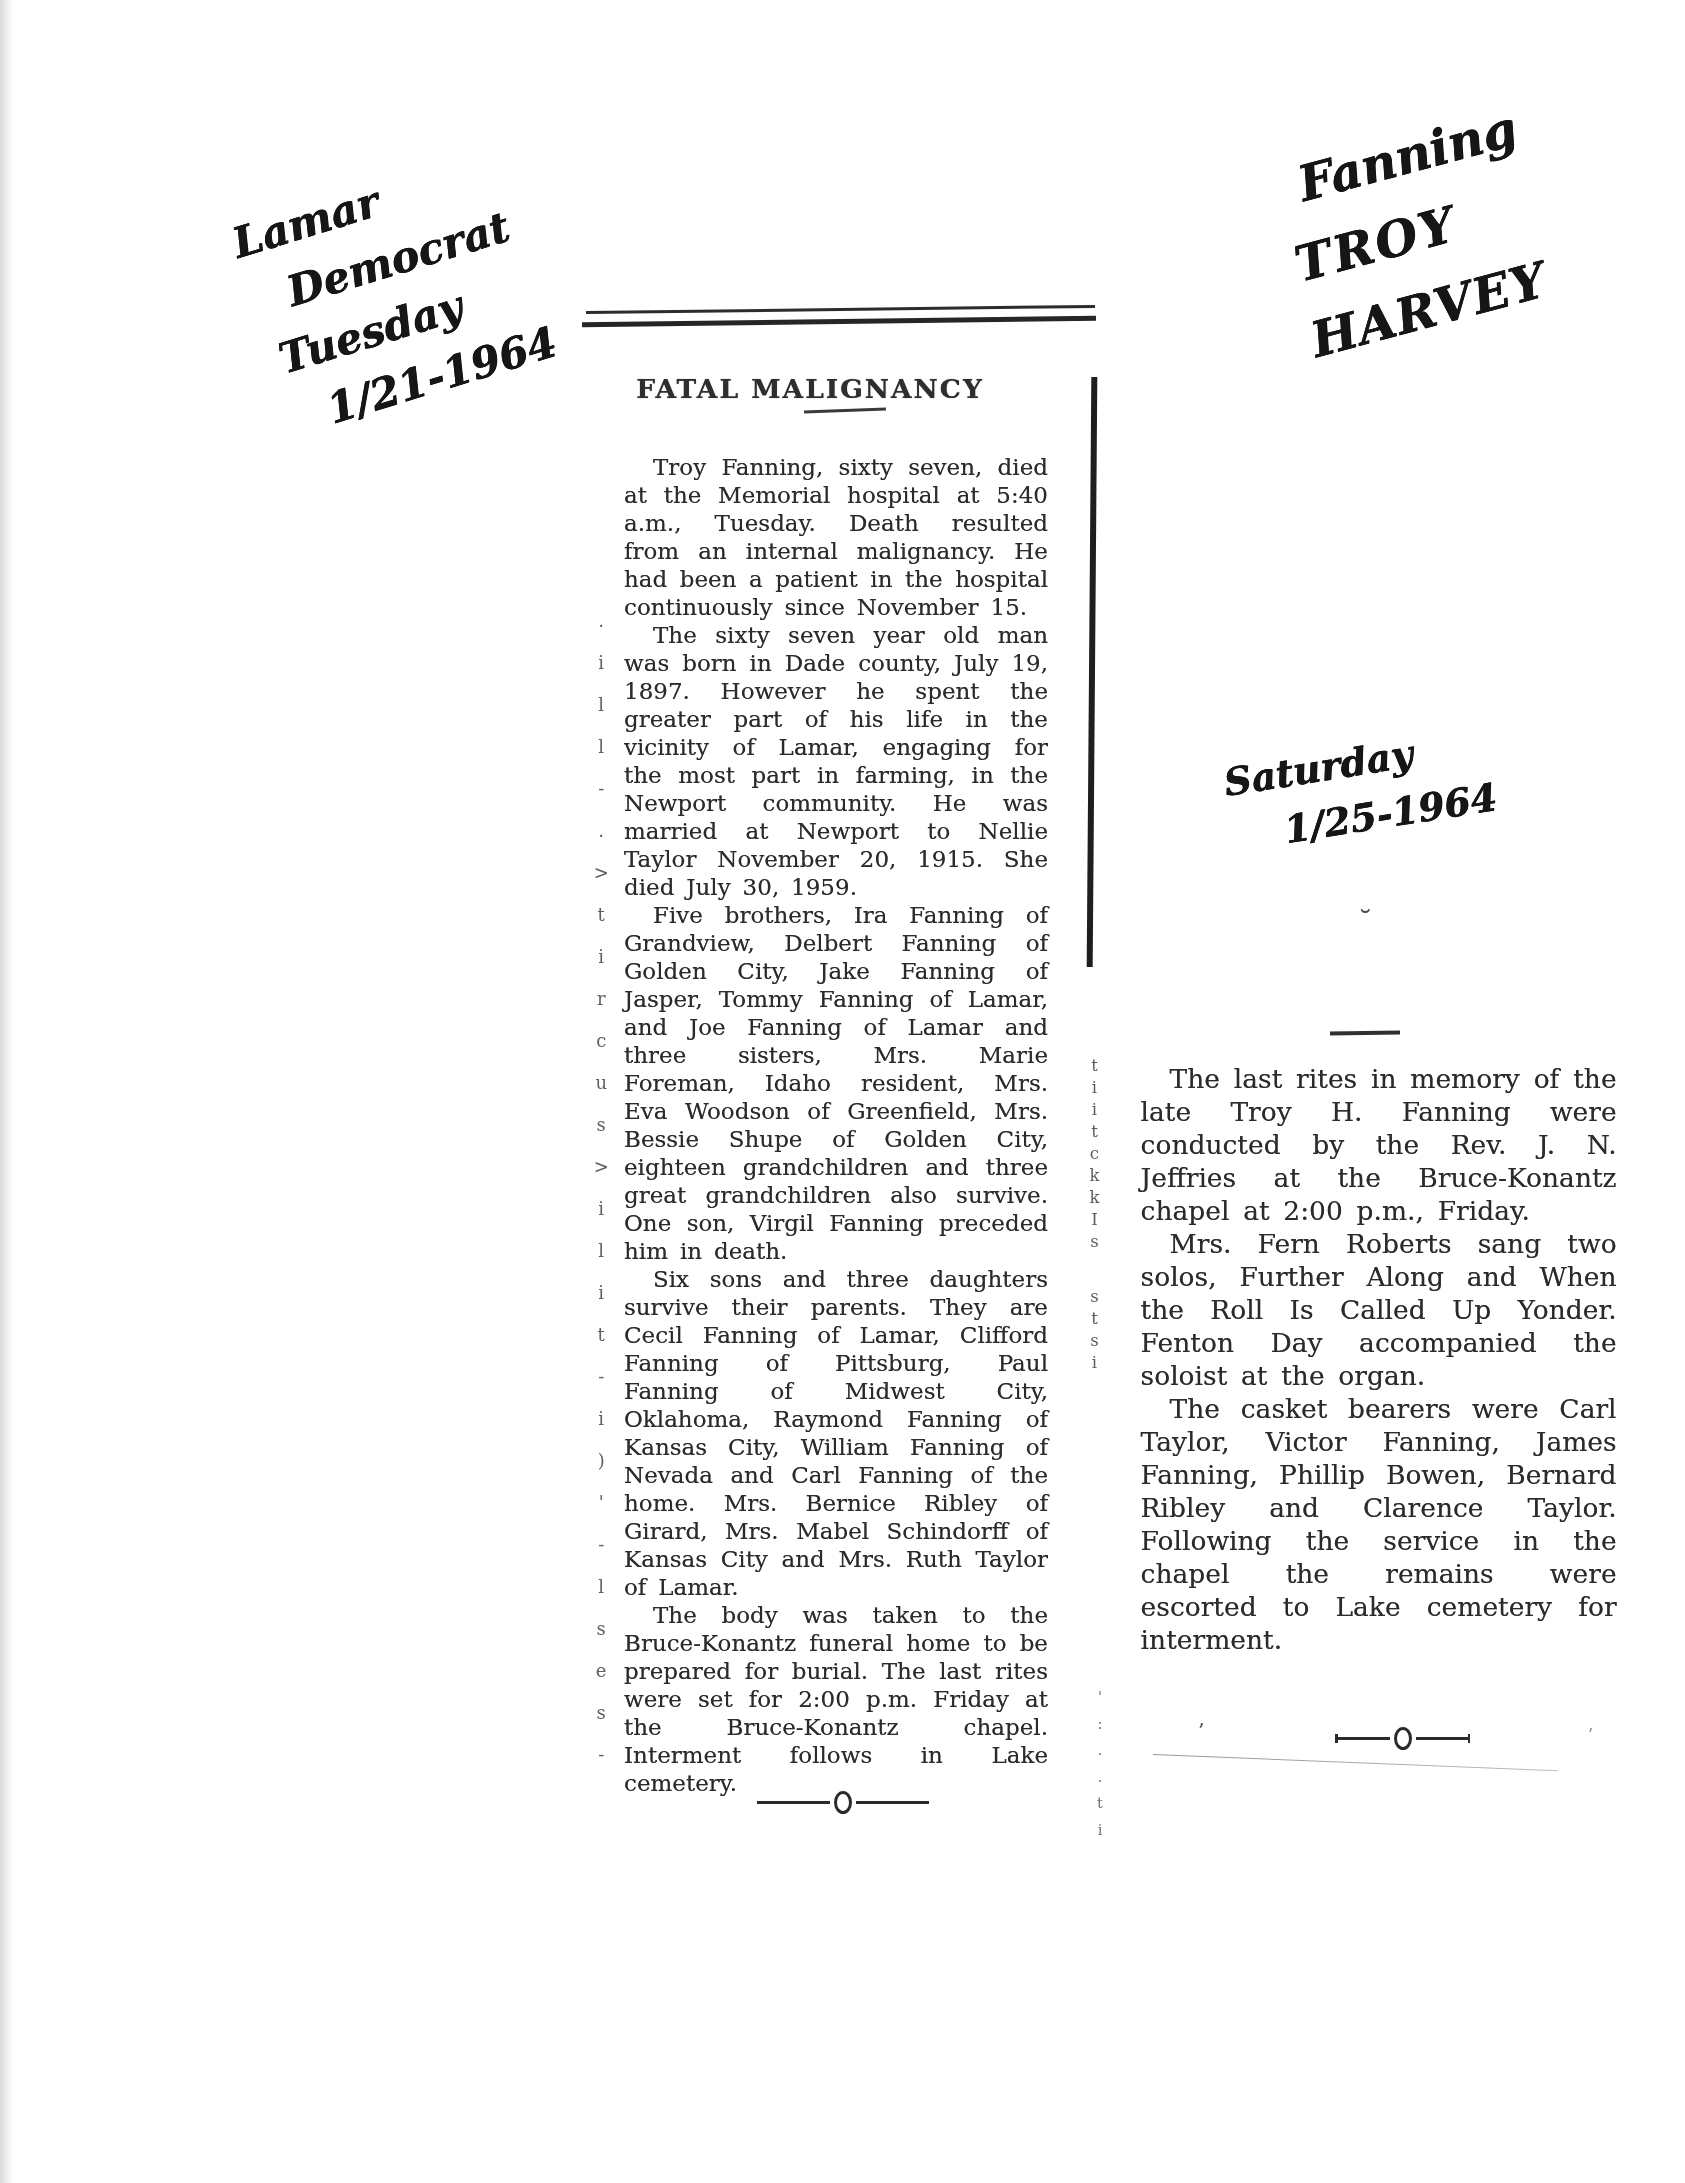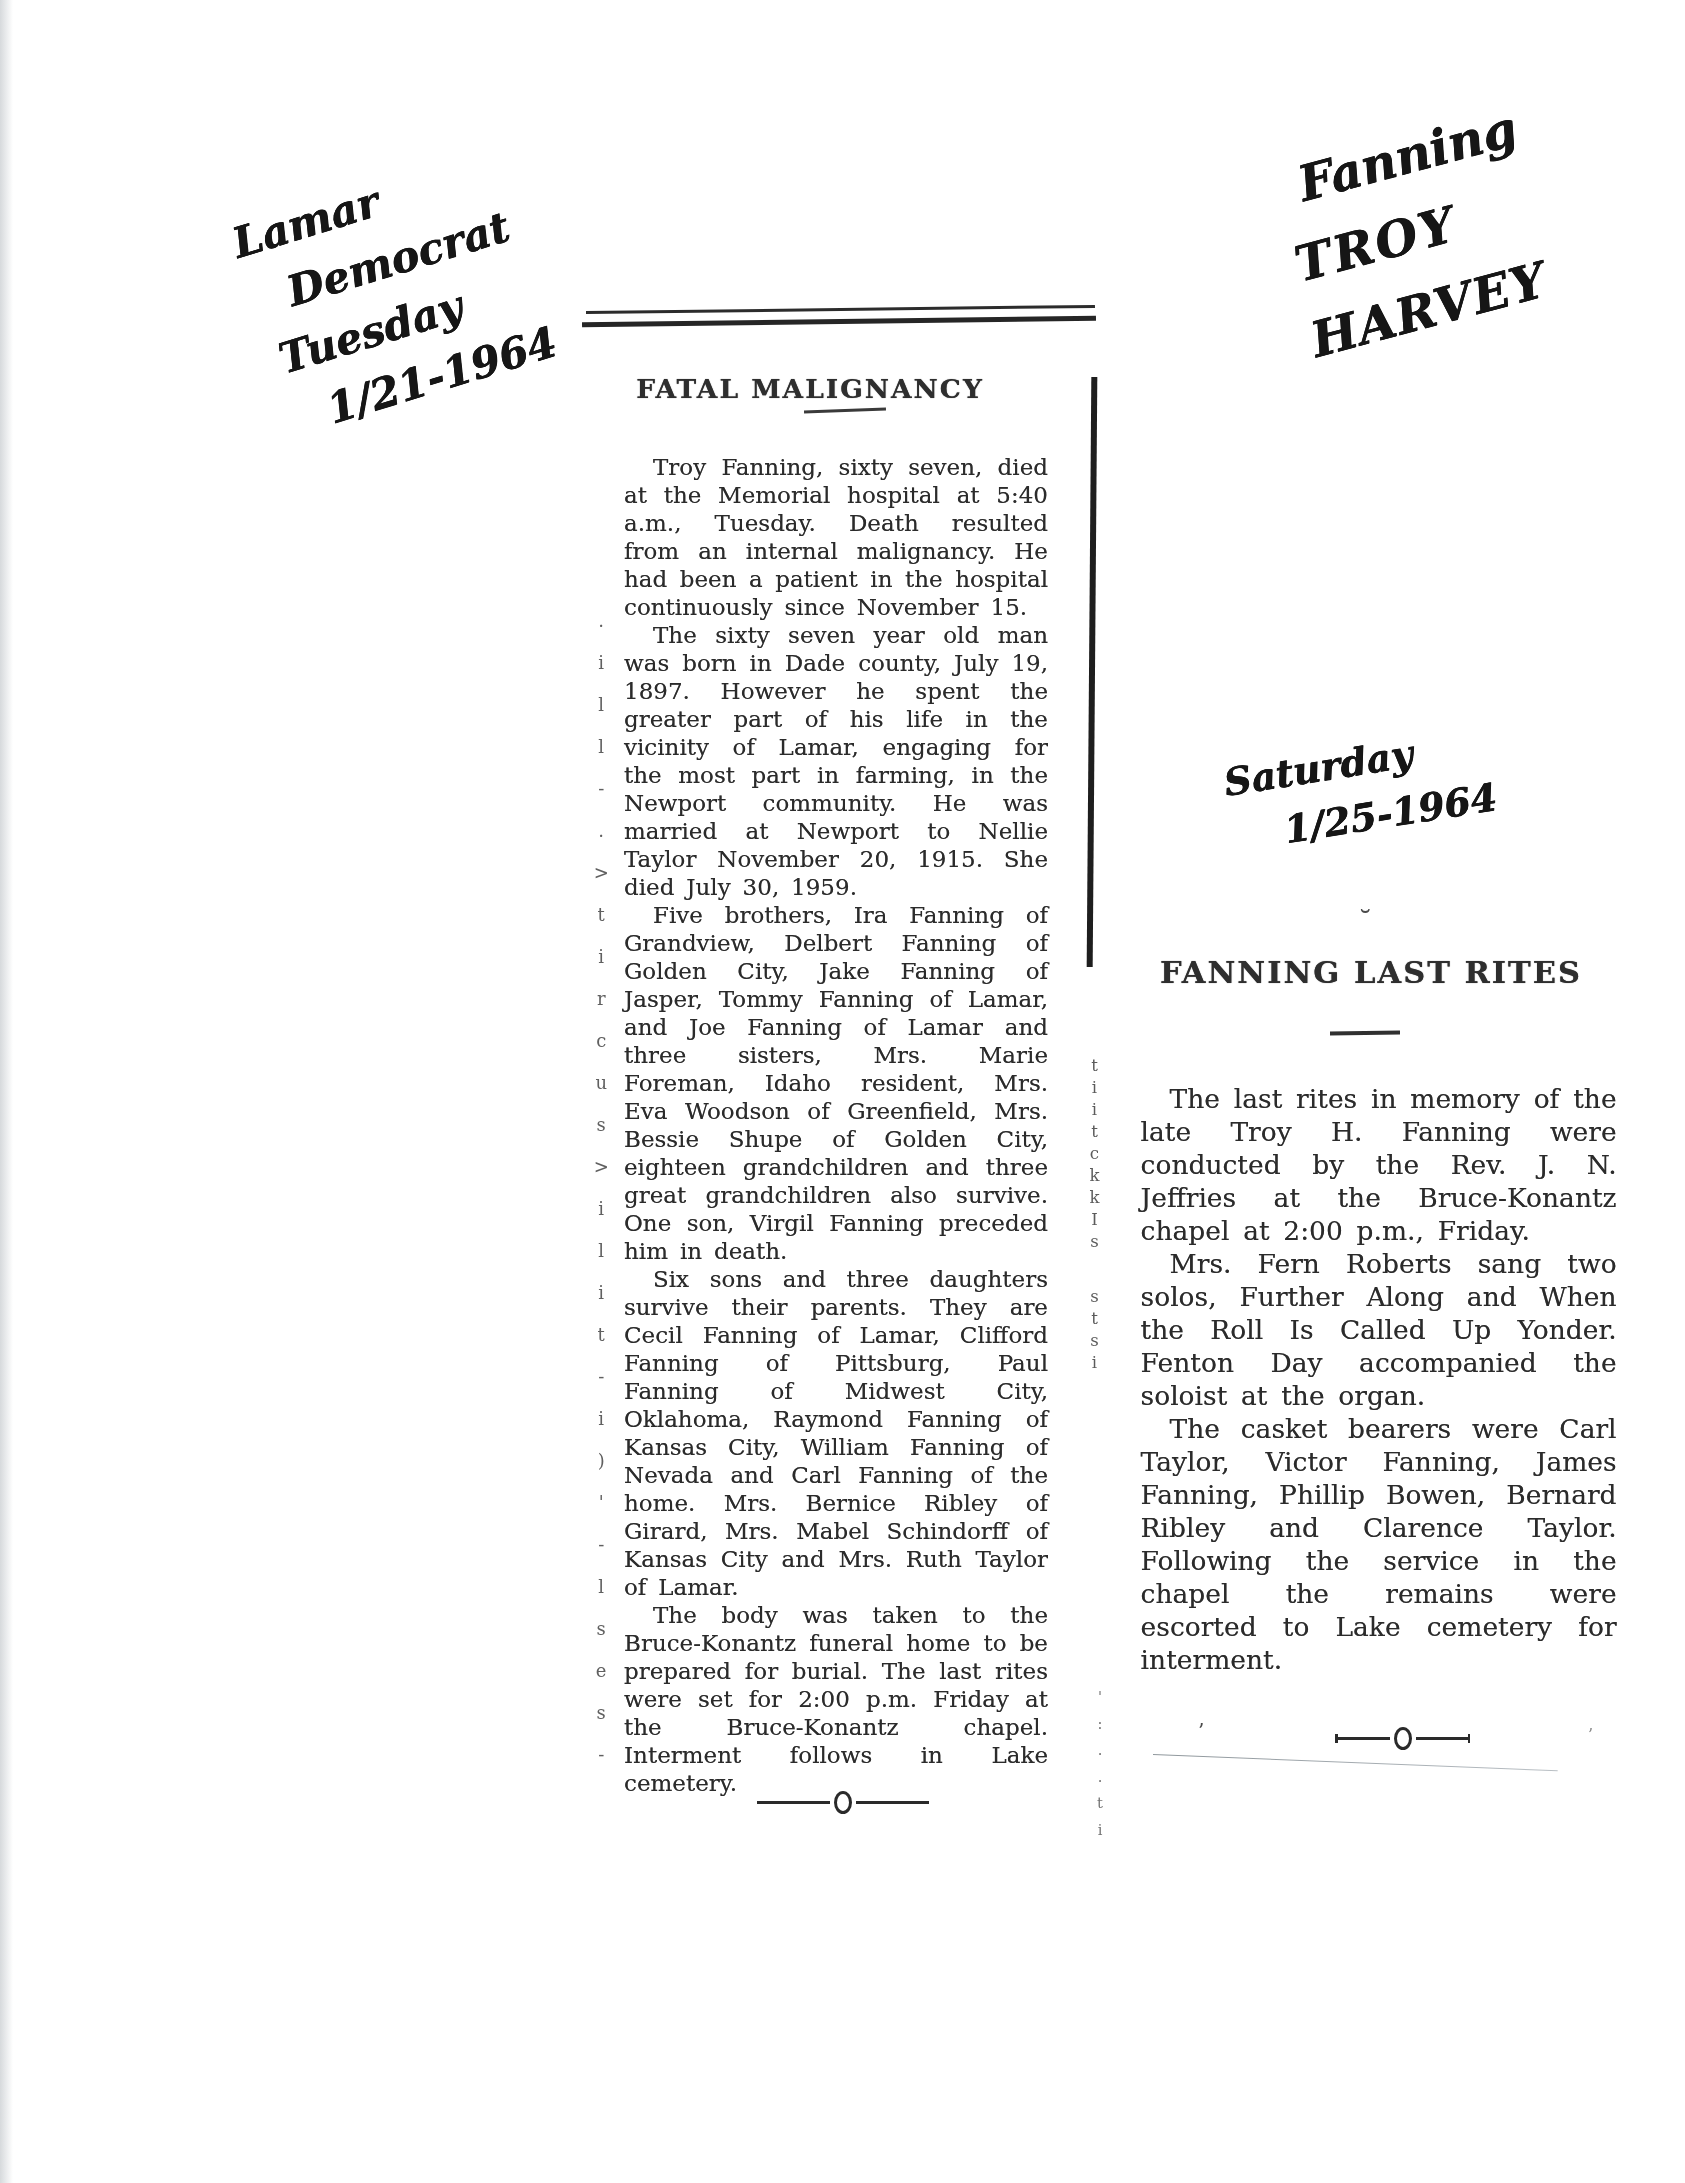--- a/index.html
+++ b/index.html
@@ -169,24 +169,23 @@
     <span>:</span>
     <span>.</span>
     <span>.</span>
     <span>t</span>
     <span>i</span>
   </div>
 
 <div class="clipping" id="right-clipping" style="left:1126px;top:898px;width:505px;height:934px;">
   <div class="stray-mark" style="left:232px;top:6.6px;font-size:29px;">˘</div>
 
-  <div class="headline" style="left:0;top:56px;width:490px;font-size:30.5px;">FANNING LAST RITES</div>
   <div class="rule" style="left:204px;top:133px;width:70px;height:4px;background:#303030;transform:rotate(-1deg);"></div>
 
-  <div class="news-body" id="right-body" style="left:14.6px;top:164px;width:476px;margin-top:20px;">
+  <div class="news-body" id="right-body" style="left:14.6px;top:164px;width:476px;">
       <p>The last rites in memory of the late Troy H. Fanning were conducted by the Rev. J. N. Jeffries at the Bruce-Konantz chapel at 2:00 p.m., Friday.</p>
       <p>Mrs. Fern Roberts sang two solos, Further Along and When the Roll Is Called Up Yonder. Fenton Day accompanied the soloist at the organ.</p>
       <p>The casket bearers were Carl Taylor, Victor Fanning, James Fanning, Phillip Bowen, Bernard Ribley and Clarence Taylor. Following the service in the chapel the remains were escorted to Lake cemetery for interment.</p>
     </div>
 
   <div class="end-divider" style="left:184px;top:829px;width:185px;">
     <div class="cap"></div>
     <div class="bar" style="width:52px;"></div>
     <div class="ring"></div>
     <div class="bar" style="width:52px;"></div>

